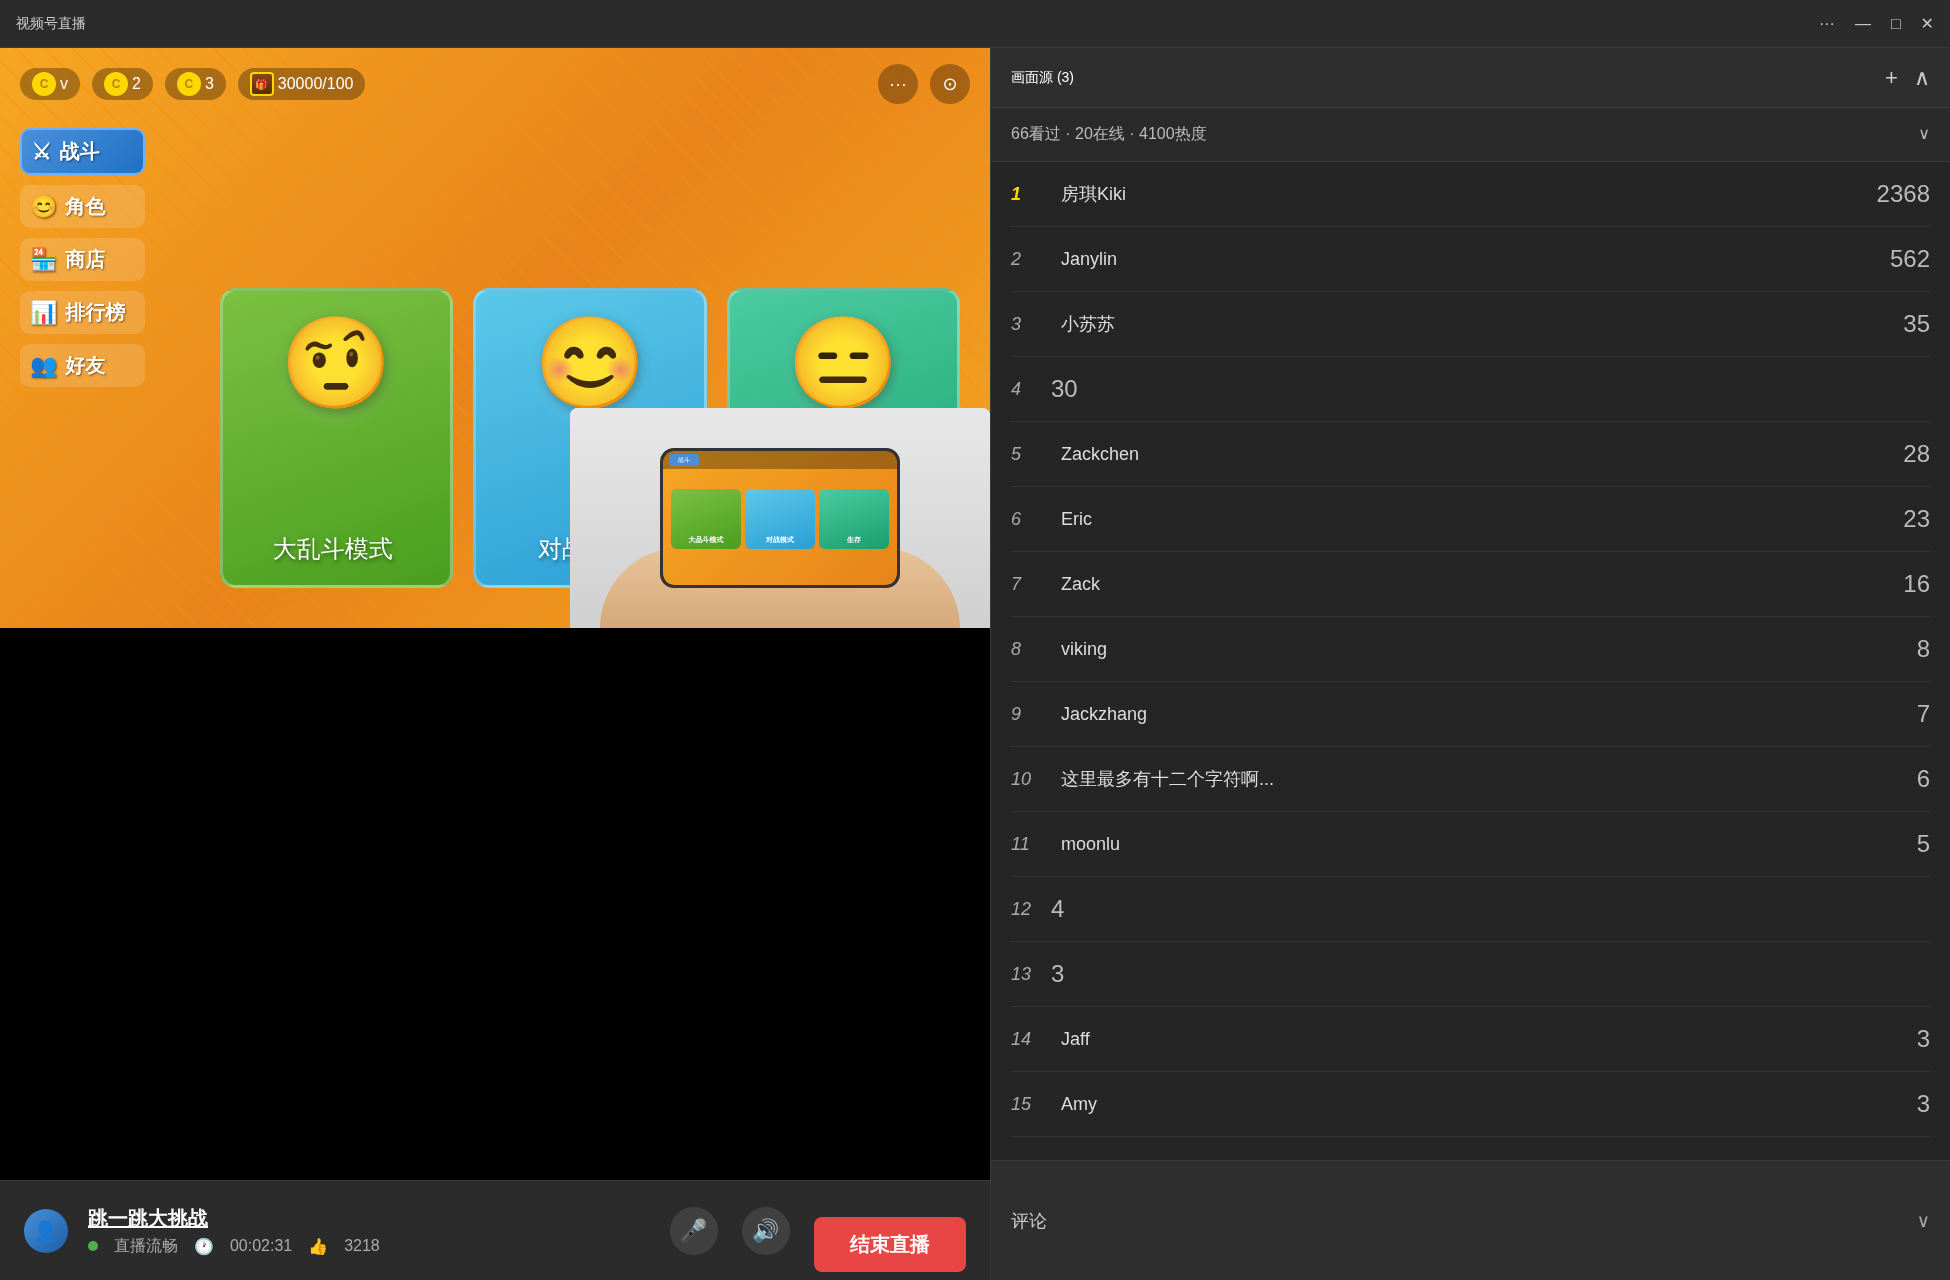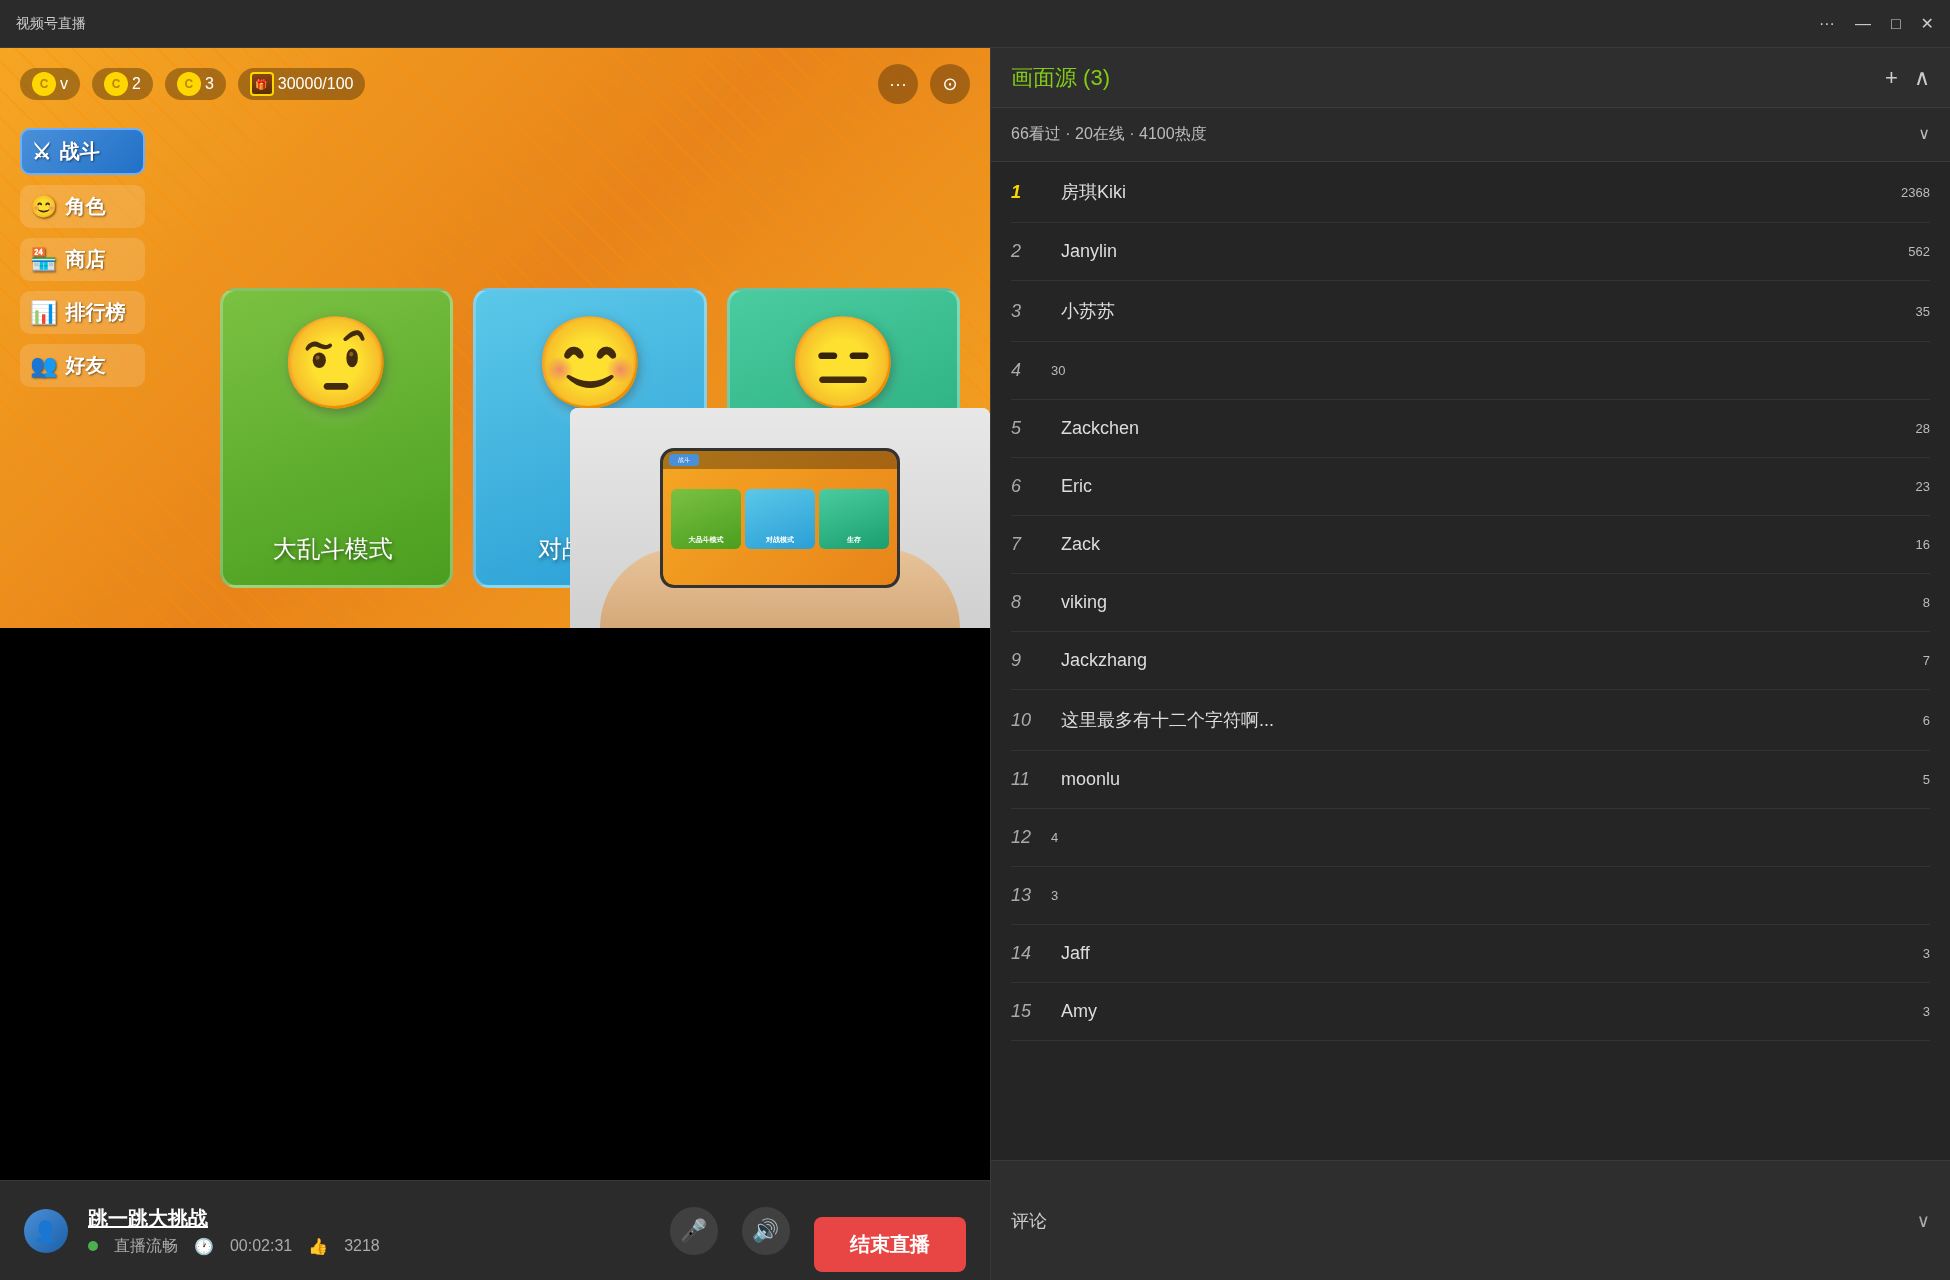--- a/index.html
+++ b/index.html
@@ -371,22 +371,22 @@
     .panel-header {
       height: 60px;
       background: #2e2e2e;
       display: flex;
       align-items: center;
       justify-content: space-between;
       padding: 0 20px;
       border-bottom: 1px solid #3a3a3a;
     }
     .panel-title {
-      font-size: 22px;
-      color: #84cc16;
+      font-size: 14px;
+      color: #ffffff;
     }
     .panel-header-btns {
       display: flex;
       gap: 16px;
       align-items: center;
     }
     .panel-header-btn {
       font-size: 22px;
       color: #aaa;
       cursor: pointer;
@@ -426,21 +426,21 @@
       font-style: italic;
     }
     .rank-num.gold { color: #ffd700; font-weight: bold; font-style: italic; }
     .rank-name {
       flex: 1;
       font-size: 18px;
       color: #ddd;
       padding-left: 10px;
     }
     .rank-score {
-      font-size: 13px;
+      font-size: 24px;
       color: #bbb;
       text-align: right;
     }
 
     
     .comments-section {
       height: 120px;
       background: #2e2e2e;
       border-top: 1px solid #3a3a3a;
       display: flex;

